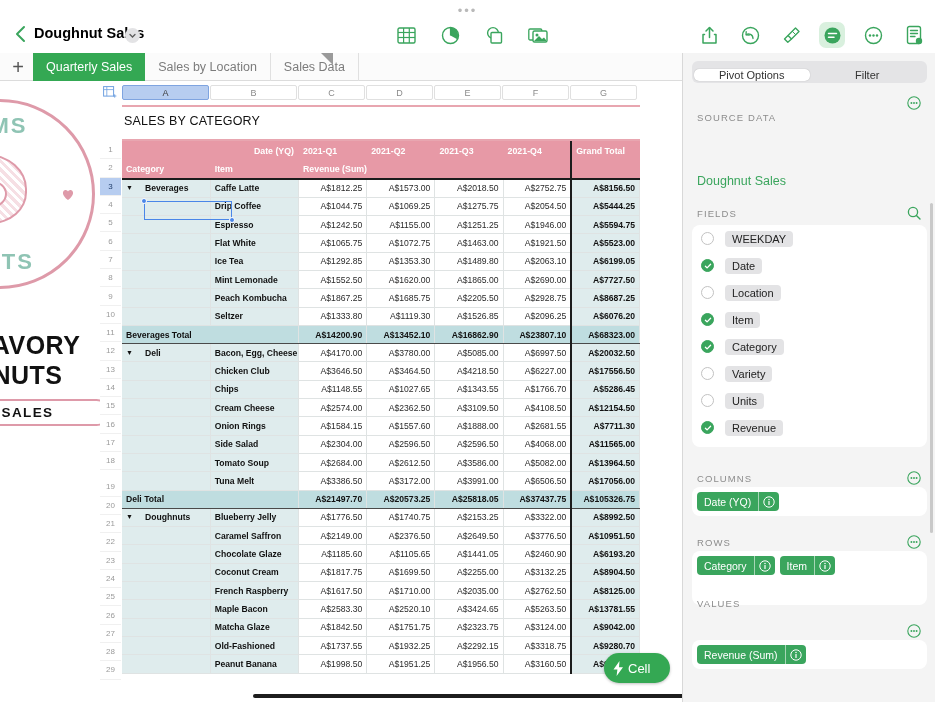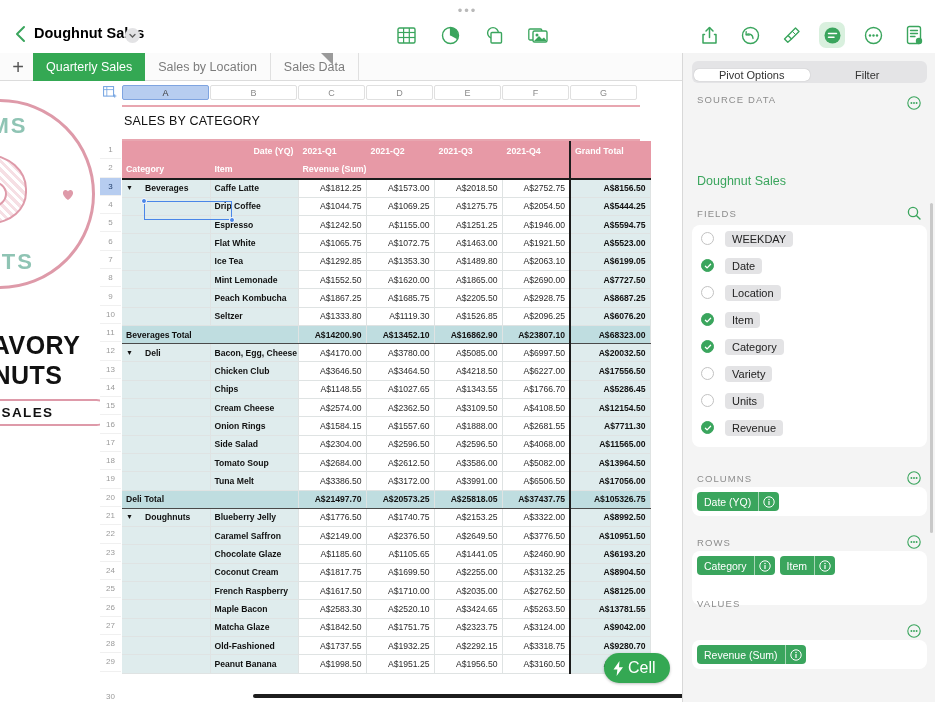--- a/index.html
+++ b/index.html
@@ -85,21 +85,21 @@
   .titlebar .rule2{ position:absolute; left:0; bottom:0px; width:518px; height:2px; background:#e8a6b0; }
   .sheet-title { position:absolute; left:2px; top:11px; font-size:12.5px; color:#111; letter-spacing:0.2px;}
 
   table.pivot { border-collapse:collapse; table-layout:fixed; width:518px; }
   table.pivot td { height:18.3px; font-size:8.6px; padding:0 4px; white-space:nowrap;
                    border-right:1px solid #dfe3e3; border-bottom:1px solid #dfe3e3;
                    overflow:hidden; }
   .c-cat  { width:88px; }
   .c-item { width:88px; }
   .c-q    { width:68px; text-align:right; }
-  .c-gt   { width:80px; text-align:right; }
+  .c-gt   { width:68px; text-align:right; }
 
   tr.hdr1 td { background:#e799a6; color:#fff; font-weight:bold; font-size:8.8px;
                border-right-color:#e799a6; border-bottom:none; height:19px; }
   tr.hdr1 td.dateyq { text-align:right; }
   tr.hdr2 td { background:#e799a6; color:#fff; font-weight:bold; font-size:8.8px;
                border-right-color:#e799a6; border-bottom:2px solid #1c1c1c; height:19px; }
   tr.hdr1 td.c-gt, tr.hdr2 td.c-gt { border-left:2px solid #1c1c1c; text-align:left; }
 
   tr.data td { background:#fff; color:#2a2a2a; }
   tr.data td.c-cat { background:#dfeced; }
@@ -118,21 +118,21 @@
                background:#4a86e8; border:1px solid #fff; }
   .selbox .h.tl { left:-4px; top:-4px; } .selbox .h.br { right:-4px; bottom:-4px; }
 
   .hscroll { position:absolute; left:153px; bottom:4px; width:490px; height:4px;
              background:#1d1d1d; border-radius:2px; }
 
   
   .cellbtn { position:absolute; left:604px; top:653px; width:66px; height:30px;
              background:#34a853; border-radius:15px; display:flex; align-items:center;
              gap:4px; padding-left:9px; cursor:pointer; box-shadow:0 1px 3px rgba(0,0,0,.25); z-index:20;}
-  .cellbtn span { color:#fff; font-size:16px; }
+  .cellbtn span { color:#fff; font-size:13px; }
 
   
   .inspector { position:absolute; top:53px; right:0; width:253px; height:649px;
                background:#f4f4f4; border-left:1px solid #d8d8d8; }
   .seg { position:absolute; top:8px; left:9px; width:235px; height:22px;
          background:#e4e4e6; border-radius:6px; padding:2px; display:flex;align-items:flex-end; }
   .seg div { flex:1; display:flex; align-items:center; justify-content:center;
              font-size:11px; color:#333; border-radius:5px; cursor:pointer; }
   .seg div.on { background:#fff; box-shadow:0 0 1px rgba(0,0,0,.3); }
 
@@ -320,21 +320,21 @@
         <div class="rg" style="margin-top: 0px;">9</div>
         <div class="rg" style="margin-top: 0px;">10</div>
         <div class="rg" style="margin-top: 0px;">11</div>
         <div class="rg" style="margin-top: 0px;">12</div>
         <div class="rg" style="margin-top: 0px;">13</div>
         <div class="rg" style="margin-top: 0px;">14</div>
         <div class="rg" style="margin-top: 0px;">15</div>
         <div class="rg" style="margin-top: 0px;">16</div>
         <div class="rg" style="margin-top: 0px;">17</div>
         <div class="rg" style="margin-top: 0px;">18</div>
-        <div class="rg" style="margin-top: 0px;">19</div>
+        <div class="rg" style="margin-top: 8px;">19</div>
         <div class="rg" style="margin-top: 0px;">20</div>
         <div class="rg" style="margin-top: 0px;">21</div>
         <div class="rg" style="margin-top: 0px;">22</div>
         <div class="rg" style="margin-top: 0px;">23</div>
         <div class="rg" style="margin-top: 0px;">24</div>
         <div class="rg" style="margin-top: 0px;">25</div>
         <div class="rg" style="margin-top: 0px;">26</div>
         <div class="rg" style="margin-top: 0px;">27</div>
         <div class="rg" style="margin-top: 0px;">28</div>
         <div class="rg" style="margin-top: 0px;">29</div>
@@ -623,21 +623,21 @@
       </svg>
     <span>Cell</span>
   </div>
 
   <div class="inspector">
     <div class="seg">
       <div class="on">Pivot Options</div>
       <div>Filter</div>
     </div>
 
-    <div class="sec-label" style="left:14px; top:41px;">SOURCE DATA</div>
+    <div class="sec-label" style="left:14px; top:59px;">SOURCE DATA</div>
     <div class="sec-dots" style="right:14px; top:43px;">
       <svg width="14" height="14" viewBox="0 0 14 14">
           <circle cx="7" cy="7" r="6.2" fill="none" stroke="#3aa55d" stroke-width="1.1"></circle>
           <circle cx="4.4" cy="7" r="0.95" fill="#3aa55d"></circle>
           <circle cx="7" cy="7" r="0.95" fill="#3aa55d"></circle>
           <circle cx="9.6" cy="7" r="0.95" fill="#3aa55d"></circle>
         </svg>
     </div>
     <div class="src-name">Doughnut Sales</div>
 

